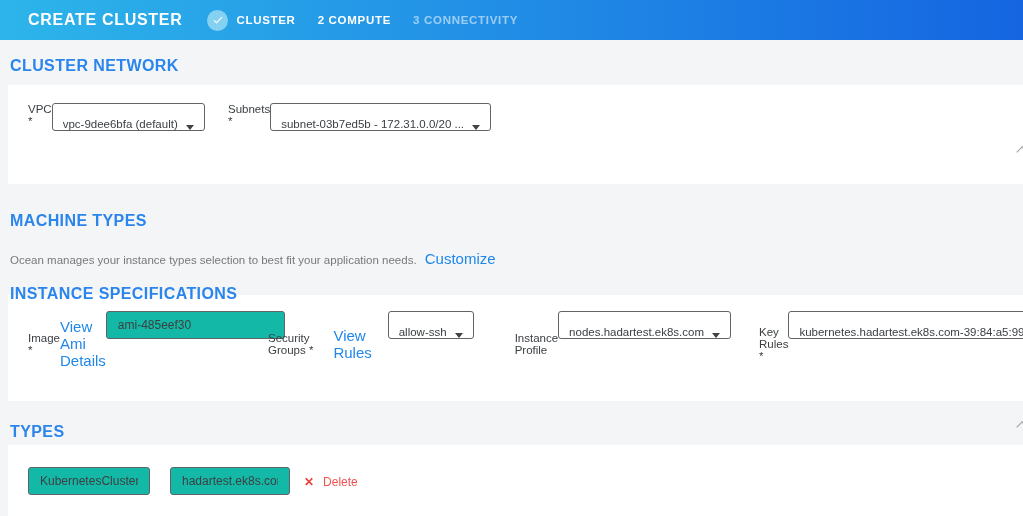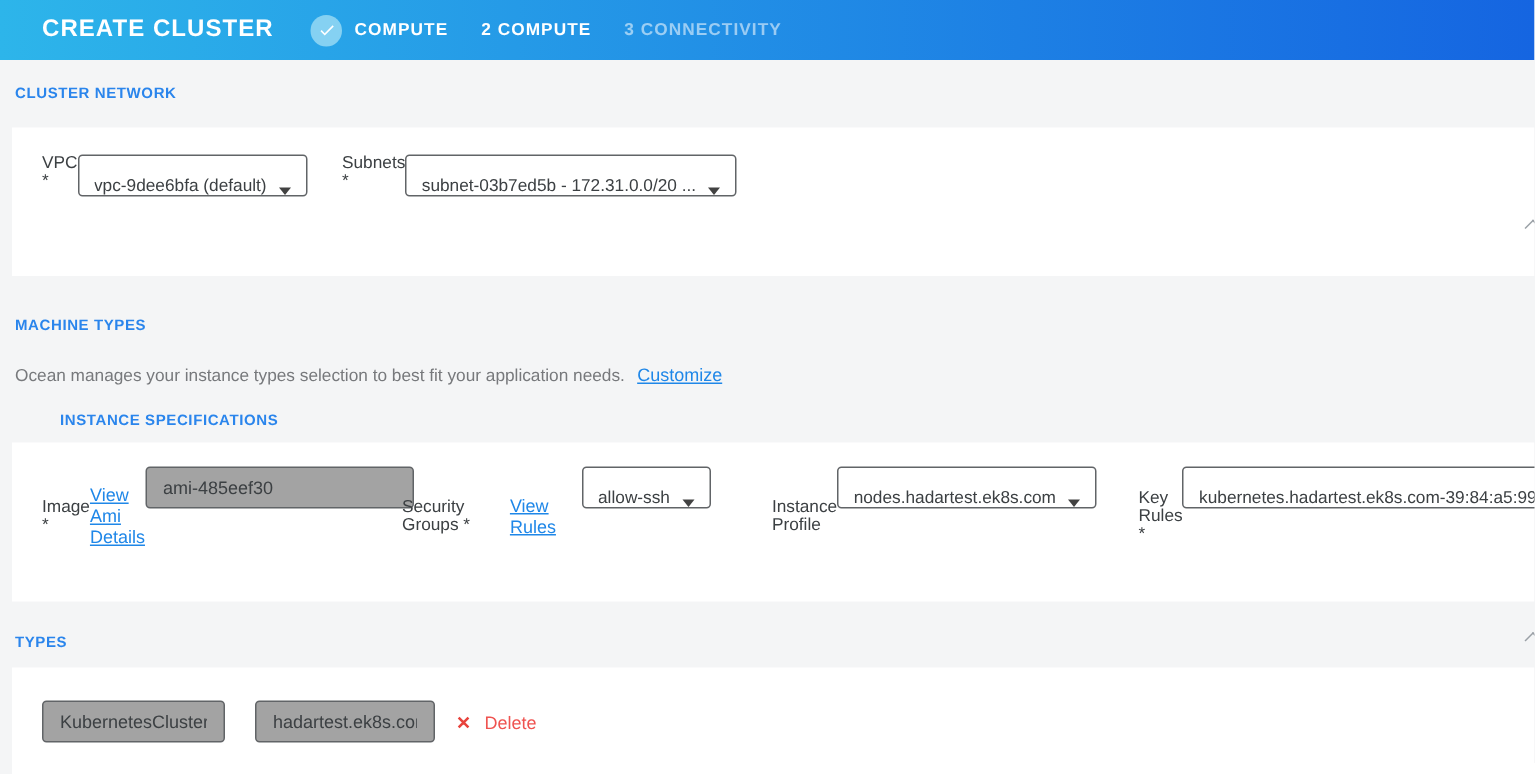--- a/index.html
+++ b/index.html
@@ -14,45 +14,45 @@
           font-weight:bold; letter-spacing:.7px; cursor:pointer; }
   .step-check { width:21px; height:21px; border-radius:50%; background:#85d1f2;
                 display:flex; align-items:center; justify-content:center; margin-right:8px; }
   .step.dim { color:rgba(255,255,255,.55);text-align:right; }
 
   
   .band { padding-left:10px; }
   .band1 { height:45px; padding-top:17px; }
   .band2 { height:111px; padding-top:28px; }
   .band3 { height:44px; padding-top:22px; }
-  .section-heading { color:#2a85ec; font-size:10px; font-weight:bold; letter-spacing:.4px; }
+  .section-heading { color:#2a85ec; font-size:16px; font-weight:bold; letter-spacing:.4px; }
   .card { background:#ffffff; margin-left:8px; }
   .card1 { height:99px; padding:18px 20px; display:flex; }
   .card2 { height:106px; padding:16px 20px; display:flex; }
   .card3 { height:71px; padding:22px 20px; display:flex; align-items:flex-start; }
 
   .desc-line { margin-top:20px; font-size:11.5px; color:#77797c; }
   .desc-line .link { margin-left:5px; }
   .band2 .section-heading + .desc-line { }
-  .band2 .second-heading { margin-top:18px;margin-left:30px; }
+  .band2 .second-heading { margin-top:18px; }
 
   .field { display:flex; flex-direction:row; }
   .field-label { font-size:11.5px; color:#3c4043; margin-bottom:10px; }
   .label-row { display:flex; justify-content:space-between; align-items:center; margin-bottom:9px; }
   .label-row .field-label { margin-bottom:0; }
-  .link { font-size:12px; color:#1f87e8; text-decoration:underline; cursor:pointer; }
+  .link { font-size:15px; color:#1f87e8; cursor:pointer; }
 
   .selectbox { height:28px; border:1px solid #616467; border-radius:3px; background:#fff;
                display:flex; align-items:flex-end; justify-content:space-between;
                padding:0 10px; cursor:pointer; }
   .selectbox-value { font-size:11.5px; color:#3c4043; white-space:nowrap; overflow:hidden; }
   .caret { width:0; height:0; border-left:4.5px solid transparent; border-right:4.5px solid transparent;
            border-top:5px solid #424242; margin-left:8px; flex-shrink:0; }
 
-  .textinput { height:28px; border:1px solid #616467; border-radius:3px; background:#a3a3a3;
+  .textinput { height:28px; border:1px solid #616467; border-radius:3px; background:#14b8a6;
                font-size:12px; color:#3c4043; padding:0 11px;
                font-family:"Liberation Sans", sans-serif; outline:none; }
 
   .delete-btn { display:flex; align-items:center; margin-left:14px; margin-top:8px; cursor:pointer; }
   .delete-x { color:#e8433c; font-size:12px; font-weight:bold; margin-right:9px; }
   .delete-label { color:#ef5350; font-size:12px; }
 
   .edge-chevron { position:absolute; left:1018px; width:8px; height:8px;
                   border-top:1.5px solid #9aa0a6; border-right:1.5px solid #9aa0a6;
                   transform:rotate(-45deg); }
@@ -62,21 +62,21 @@
 
 <div class="topbar">
   <div class="topbar-title">CREATE CLUSTER</div>
 
   <div class="step">
     <span class="step-check">
       <svg width="12" height="12" viewBox="0 0 24 24">
           <path d="M9 16.2L4.8 12l-1.5 1.5L9 19.2 21 7.2 19.5 5.7z" fill="#ffffff"></path>
         </svg>
     </span>
-    <span>COMPUTE</span>
+    <span>CLUSTER</span>
   </div>
 
   <div class="step">
     <span>2 COMPUTE</span>
   </div>
 
   <div class="step dim">
     <span>3 CONNECTIVITY</span>
   </div>
 </div>

